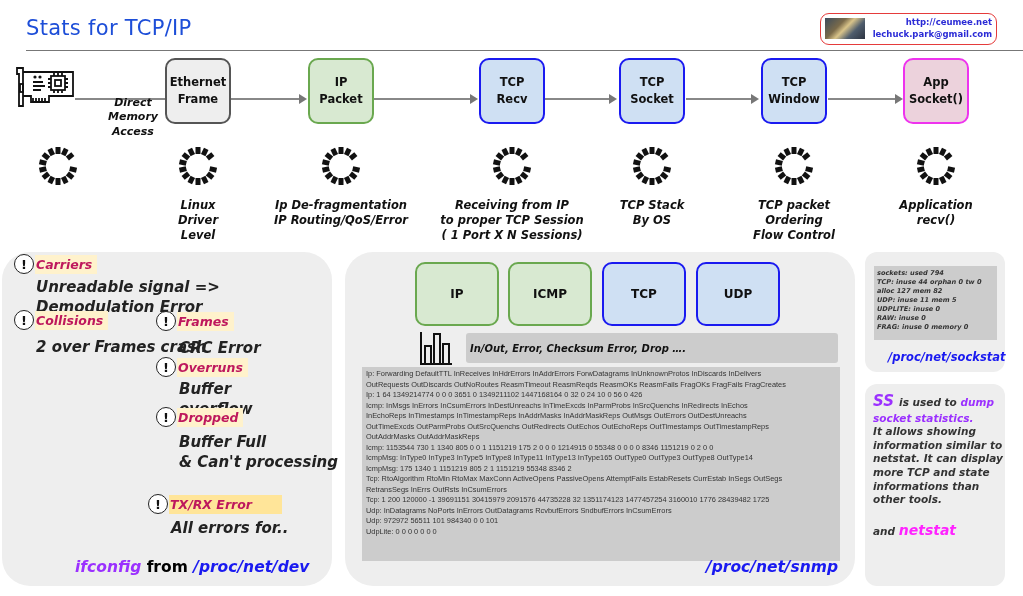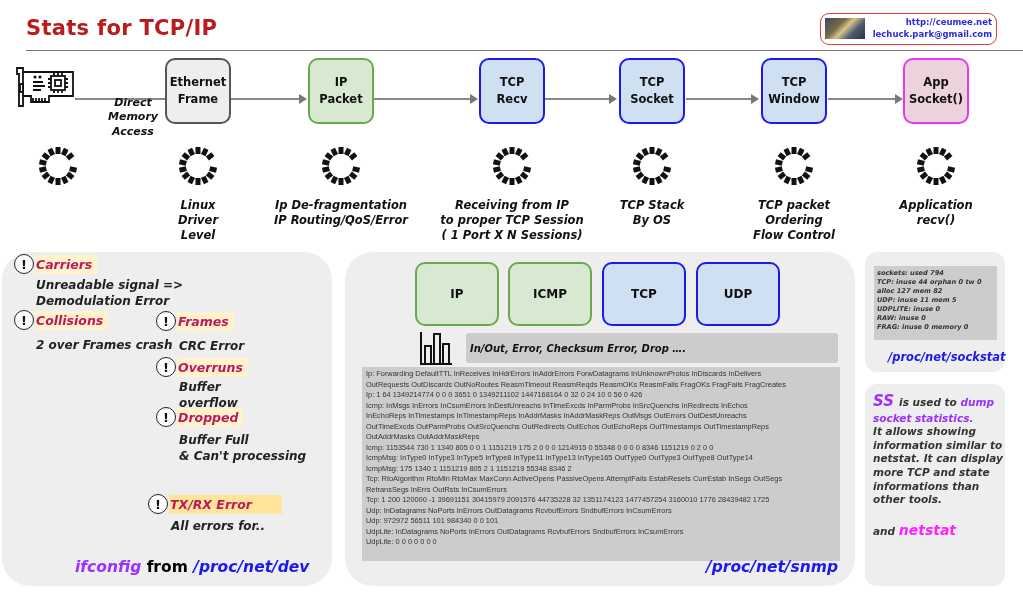--- a/index.html
+++ b/index.html
@@ -1,20 +1,20 @@
 <!DOCTYPE html>
 <html><head>
   <meta charset="utf-8">
   <style>
     * { box-sizing: border-box; margin: 0; padding: 0; }
     html, body { width: 1023px; height: 596px; background: #ffffff; overflow: hidden; }
     body { position: relative; font-family: "DejaVu Sans", sans-serif; color: #111; }
     .abs { position: absolute; }
 
-    .title { left: 26px; top: 16px; font-size: 21px; font-weight: bold; letter-spacing: 0.3px; color: #b91c1c; }
+    .title { left: 26px; top: 16px; font-size: 21px; font-weight: normal; letter-spacing: 0.3px; color: #1d4ed8; }
     .title-rule { left: 26px; top: 50px; width: 997px; height: 1px; background: #777; }
 
     .contact { left: 820px; top: 13px; width: 177px; height: 32px; border: 1.5px solid #e53b3b; border-radius: 9px; background: #fff; }
     .contact .thumb { position: absolute; left: 4px; top: 4px; width: 40px; height: 21px;
       background: linear-gradient(135deg, #3a4a5c 0%, #7a6a4a 35%, #d9c48a 50%, #4f5d6d 70%, #2c3340 100%); }
     .contact .url, .contact .mail { position: absolute; right: 4px; font-size: 8.5px; font-weight: bold; color: #2b2bd6; text-align: right; white-space: nowrap; }
     .contact .url { top: 3px; }
     .contact .mail { top: 15px; }
 
     .flow-line { top: 98px; height: 2px; background: #888; }
@@ -36,21 +36,21 @@
     .panel { background: #eeeeee; border-radius: 28px; }
     .panel-left { left: 2px; top: 252px; width: 330px; height: 334px; }
     .panel-mid { left: 345px; top: 252px; width: 510px; height: 334px; }
     .panel-sock { left: 865px; top: 252px; width: 140px; height: 120px; border-radius: 12px; }
     .panel-ss { left: 865px; top: 384px; width: 140px; height: 202px; border-radius: 12px; }
 
     .err-item { display: flex; align-items: center; }
     .err-icon { width: 20px; height: 20px; border: 1.8px solid #222; border-radius: 50%; display: flex; align-items: center; justify-content: center; font-size: 13px; font-weight: bold; color: #111; background: #fff; margin-right: 1px; flex: 0 0 auto; }
     .err-name { background: #fff2cc; padding: 2px 5px 2px 1px; font-size: 12.5px; font-style: italic; font-weight: bold; color: #be185d; }
     .err-name.strong { background: #ffe599; }
-    .err-desc { font-size: 12px; font-style: italic; font-weight: bold; line-height: 1.35; white-space: pre-line; color: #222; }
+    .err-desc { font-size: 15px; font-style: italic; font-weight: bold; line-height: 1.35; white-space: pre-line; color: #222; }
 
     .ifcfg { left: 75px; top: 558px; font-size: 15.5px; font-weight: bold; font-style: italic; white-space: nowrap; }
     .ifcfg .cmd { color: #9b30ff; }
     .ifcfg .from { color: #000000; font-style: normal; }
     .ifcfg .path { color: #1a1af0; }
 
     .proto { top: 262px; width: 84px; height: 64px; border-radius: 10px; border: 2px solid; display: flex; align-items: center; justify-content: center; font-size: 12px; font-weight: bold; }
     .pr-green { background: #d8e9d1; border-color: #6aa84f; }
     .pr-blue { background: #cfe0f3; border-color: #1a1af0; }
 
@@ -338,21 +338,20 @@
   <div class="snmp-line">OutTimeExcds OutParmProbs OutSrcQuenchs OutRedirects OutEchos OutEchoReps OutTimestamps OutTimestampReps</div>
   <div class="snmp-line">OutAddrMasks OutAddrMaskReps</div>
   <div class="snmp-line">Icmp: 1153544 730 1 1340 805 0 0 1 1151219 175 2 0 0 0 1214915 0 55348 0 0 0 0 8346 1151219 0 2 0 0</div>
   <div class="snmp-line">IcmpMsg: InType0 InType3 InType5 InType8 InType11 InType13 InType165 OutType0 OutType3 OutType8 OutType14</div>
   <div class="snmp-line">IcmpMsg: 175 1340 1 1151219 805 2 1 1151219 55348 8346 2</div>
   <div class="snmp-line">Tcp: RtoAlgorithm RtoMin RtoMax MaxConn ActiveOpens PassiveOpens AttemptFails EstabResets CurrEstab InSegs OutSegs</div>
   <div class="snmp-line">RetransSegs InErrs OutRsts InCsumErrors</div>
   <div class="snmp-line">Tcp: 1 200 120000 -1 39691151 30415979 2091576 44735228 32 1351174123 1477457254 3160010 1776 28439482 1725</div>
   <div class="snmp-line">Udp: InDatagrams NoPorts InErrors OutDatagrams RcvbufErrors SndbufErrors InCsumErrors</div>
   <div class="snmp-line">Udp: 972972 56511 101 984340 0 0 101</div>
-  <div class="snmp-line">UdpLite: InDatagrams NoPorts InErrors OutDatagrams RcvbufErrors SndbufErrors InCsumErrors</div>
   <div class="snmp-line">UdpLite: 0 0 0 0 0 0 0</div>
 </div>
 <div class="abs snmp-path">/proc/net/snmp</div>
 
 <div class="abs panel panel-sock"></div>
 <div class="abs sock-box">
   <div class="sock-line">sockets: used 794</div>
   <div class="sock-line">TCP: inuse 44 orphan 0 tw 0</div>
   <div class="sock-line">alloc 127 mem 82</div>
   <div class="sock-line">UDP: inuse 11 mem 5</div>

